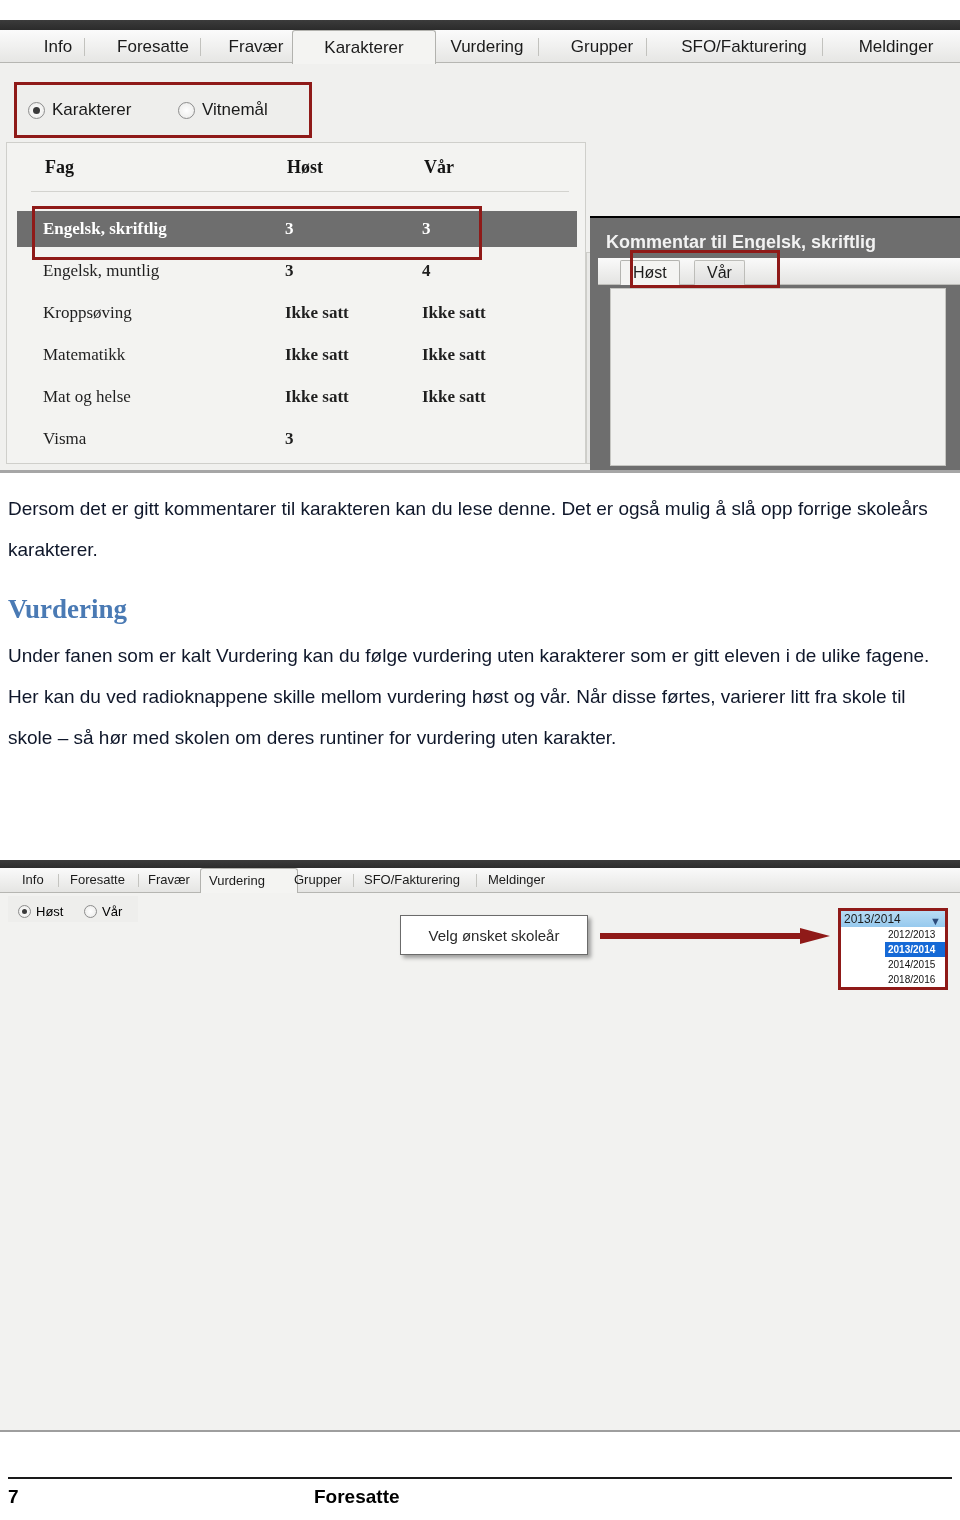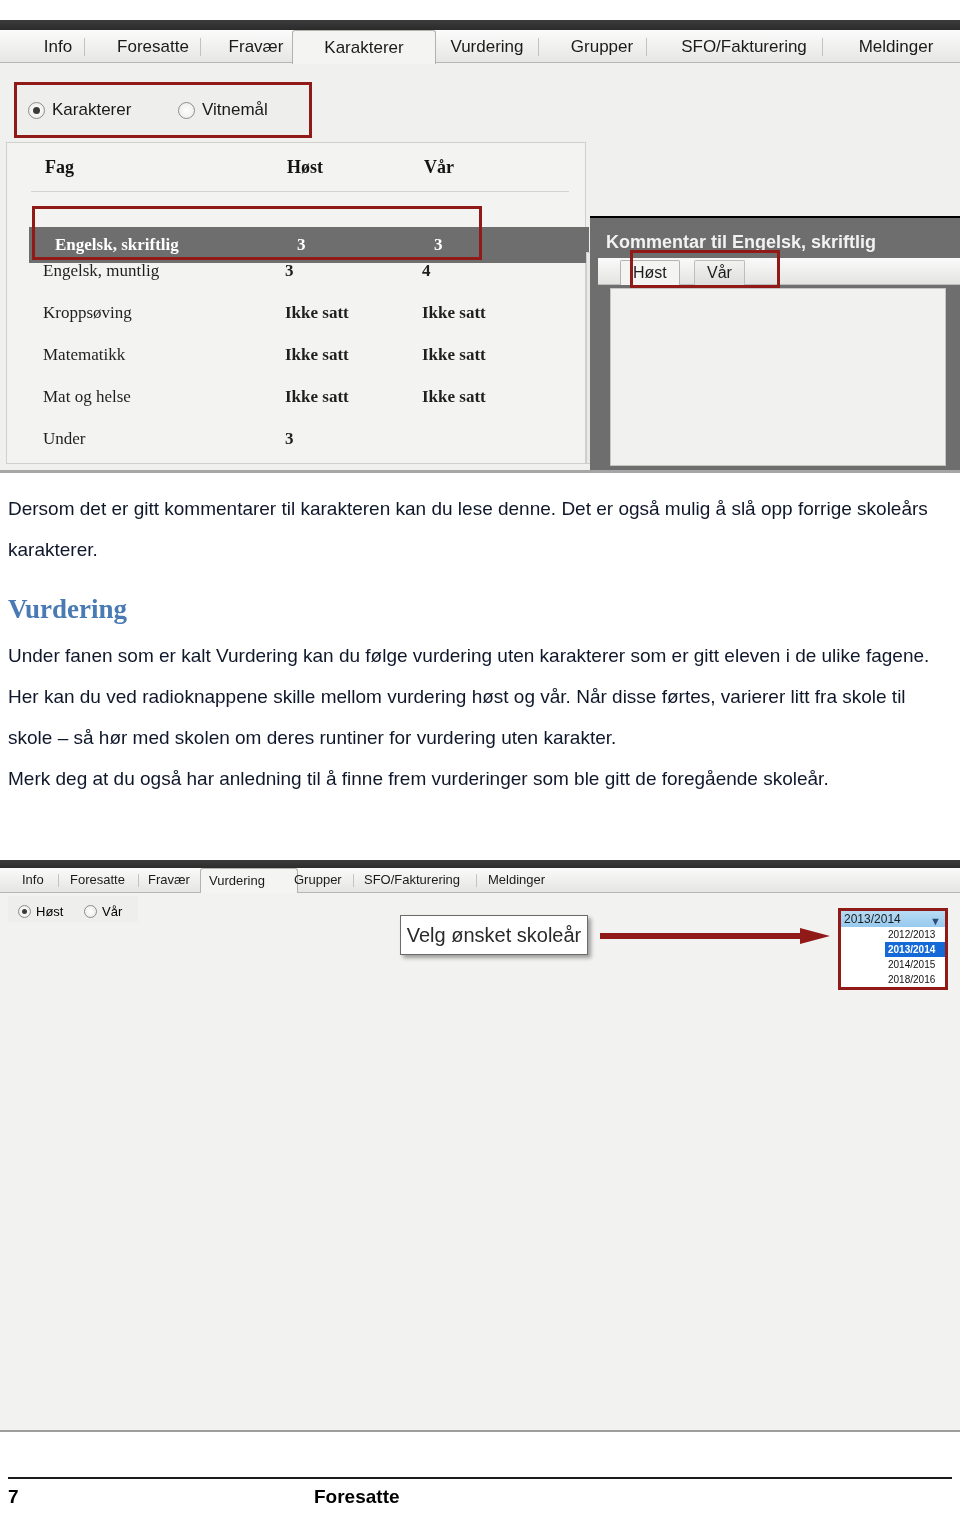--- a/index.html
+++ b/index.html
@@ -141,21 +141,21 @@
     vertical-align:middle;position:relative;
   }
   .radio2.on::after{content:"";position:absolute;left:3px;top:3px;width:5px;height:5px;border-radius:50%;background:#3a3a3a;}
   .radiolabel2{font-size:13px;vertical-align:middle;margin-left:5px;}
 
   .callout{
     position:absolute;left:400px;top:915px;width:188px;height:40px;
     background:#ffffff;border:1px solid #6b6b6b;box-sizing:border-box;
     box-shadow:3px 3px 4px rgba(0,0,0,.35);
     display:flex;align-items:center;justify-content:center;
-    font-size:20px;color:#2a2a2a;z-index:30;
+    font-size:15px;color:#2a2a2a;z-index:30;
   }
   .arrow{position:absolute;left:600px;top:928px;width:230px;height:16px;z-index:29;}
 
   .ddwrap{position:absolute;left:838px;top:908px;width:110px;height:82px;z-index:31;}
   .ddbox{border:3px solid #8f1a18;box-sizing:border-box;width:110px;height:82px;position:absolute;left:0;top:0;}
   .ddsel{
     position:absolute;left:3px;top:3px;width:104px;height:16px;
     background:linear-gradient(#b8dcf4,#96c9ee);
     font-size:12px;color:#1c1c1c;line-height:16px;padding-left:3px;box-sizing:border-box;
   }
@@ -202,21 +202,21 @@
     </div>
   </div>
   <div class="redbox" style="left:14px;top:62px;width:298px;height:56px;"></div>
 
   <div class="gradepanel">
     <div class="ghead" style="left:38px;">Fag</div>
     <div class="ghead" style="left:280px;">Høst</div>
     <div class="ghead" style="left:417px;">Vår</div>
     <div class="ghline"></div>
 
-    <div class="grow sel" style="top:84px;margin-left:12px;">
+    <div class="grow sel" style="top:68px;">
       <span class="c0">Engelsk, skriftlig</span>
       <span class="c1">3</span>
       <span class="c2">3</span>
     </div>
     <div class="grow" style="top:110px;">
       <span class="c0">Engelsk, muntlig</span>
       <span class="c1 b">3</span>
       <span class="c2 b">4</span>
     </div>
     <div class="grow" style="top:152px;">
@@ -228,21 +228,21 @@
       <span class="c0">Matematikk</span>
       <span class="c1 b">Ikke satt</span>
       <span class="c2 b">Ikke satt</span>
     </div>
     <div class="grow" style="top:236px;">
       <span class="c0">Mat og helse</span>
       <span class="c1 b">Ikke satt</span>
       <span class="c2 b">Ikke satt</span>
     </div>
     <div class="grow" style="top:278px;">
-      <span class="c0">Under</span>
+      <span class="c0">Visma</span>
       <span class="c1 b">3</span>
       <span class="c2 b"></span>
     </div>
   </div>
 
   <div class="redbox" style="left:32px;top:186px;width:450px;height:54px;"></div>
 
   <div class="vscroll"></div>
 
   <div class="commentpanel">
@@ -253,21 +253,20 @@
     </div>
     <div class="cbody"></div>
   </div>
   <div class="redbox" style="left:630px;top:230px;width:150px;height:38px;"></div>
 </div>
 
 <div class="doctext">
   <p class="para">Dersom det er gitt kommentarer til karakteren kan du lese denne. Det er også mulig å slå opp forrige skoleårs karakterer.</p>
   <h2 class="secheading">Vurdering</h2>
   <p class="para">Under fanen som er kalt Vurdering kan du følge vurdering uten karakterer som er gitt eleven i de ulike fagene. Her kan du ved radioknappene skille mellom vurdering høst og vår. Når disse førtes, varierer litt fra skole til skole – så hør med skolen om deres runtiner for vurdering uten karakter.</p>
-  <p class="para">Merk deg at du også har anledning til å finne frem vurderinger som ble gitt de foregående skoleår.</p>
 </div>
 
 <div class="shot2">
   <div class="topbar2"></div>
 
   <div class="tabstrip2">
     <div class="tab2" style="left:14px;width:40px;">Info</div>
     <div class="tabsep2" style="left:58px;"></div>
     <div class="tab2" style="left:62px;width:72px;">Foresatte</div>
     <div class="tabsep2" style="left:138px;"></div>

